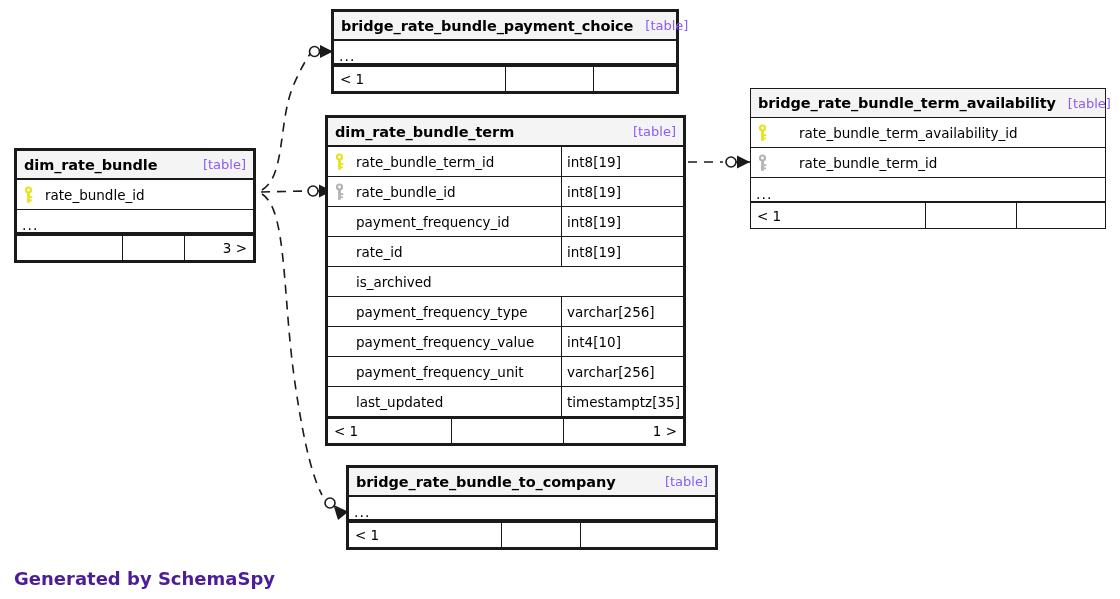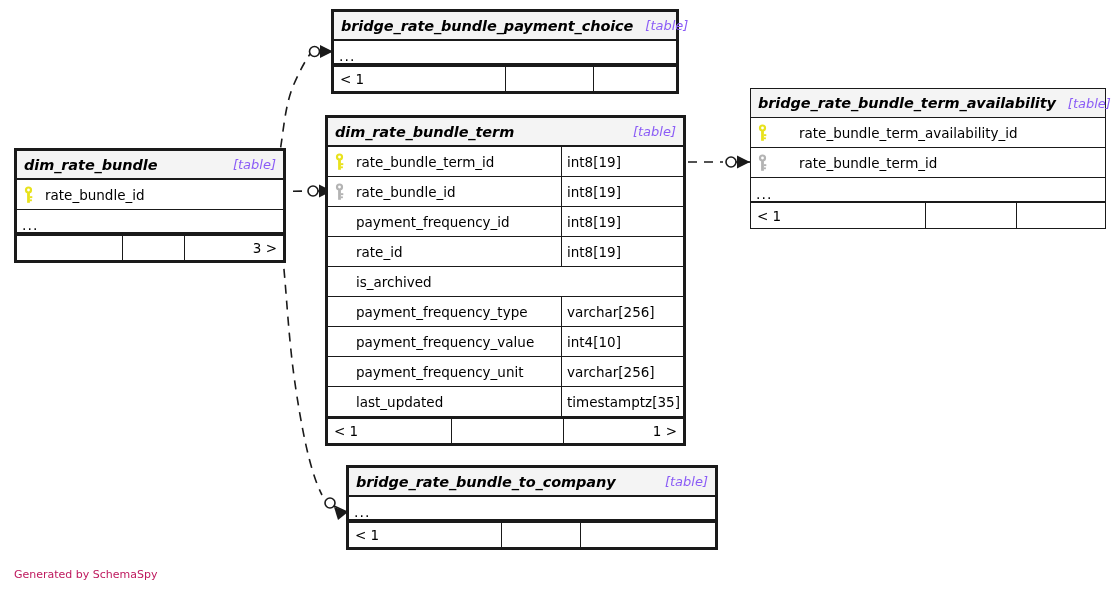--- a/index.html
+++ b/index.html
@@ -47,21 +47,20 @@
 
   .tbl-header {
     display: flex;
     align-items: center;
     justify-content: space-between;
     background: #f4f4f4;
     border-bottom: 1px solid #1a1a1a;
     box-sizing: border-box;
     padding: 0 7px;
     height: 29px;
-    font-style: italic;
   }
   .thick > .tbl-header {
     border-bottom: 2px solid #1a1a1a;
   }
   .tbl-name {
     font-weight: bold;
     font-size: 14.5px;
     letter-spacing: -0.1px;
     white-space: nowrap;
   }
@@ -159,23 +158,24 @@
     border-right: none;
   }
   .foot-left   { justify-content: flex-start; }
   .foot-right  { justify-content: flex-end; }
 
   
   #caption {
     position: absolute;
     left: 14px;
     top: 568px;
-    font-size: 11px;
-    color: #be185d;
+    font-size: 18px;
+    color: #4c1d95;
     z-index: 2;
+    font-weight: bold;
   }
 </style>
 </head>
 <body>
 
 <div id="canvas">
 
   <svg id="edges" viewBox="0 0 1120 599" width="1120" height="599">
     <defs>
       <g id="crowfoot">
@@ -210,21 +210,21 @@
       <span class="tbl-tag">[table]</span>
     </div>
     <div class="row-ellipsis">...</div>
     <div class="tbl-footer">
       <div class="foot-cell foot-left" style="width:172px;">&lt; 1</div>
       <div class="foot-cell" style="width:88px;"></div>
       <div class="foot-cell foot-right" style="flex:1 1 auto;"></div>
     </div>
   </div>
 
-  <div class="table-box thick" style="left:14px; top:148px; width:272px;">
+  <div class="table-box thick" style="left:14px; top:148px; width:242px;">
     <div class="tbl-header">
       <span class="tbl-name">dim_rate_bundle</span>
       <span class="tbl-tag">[table]</span>
     </div>
     <div class="tbl-row">
       <span class="keyslot">
         <svg class="key-ico" width="11" height="18" viewBox="0 0 11 18" aria-hidden="true">
           <circle cx="5.5" cy="4" r="3.6" fill="#e8e21c"></circle>
           <circle cx="5.5" cy="4" r="1.4" fill="#ffffff"></circle>
           <rect x="4.1" y="6.4" width="2.8" height="10.4" fill="#e8e21c"></rect>

